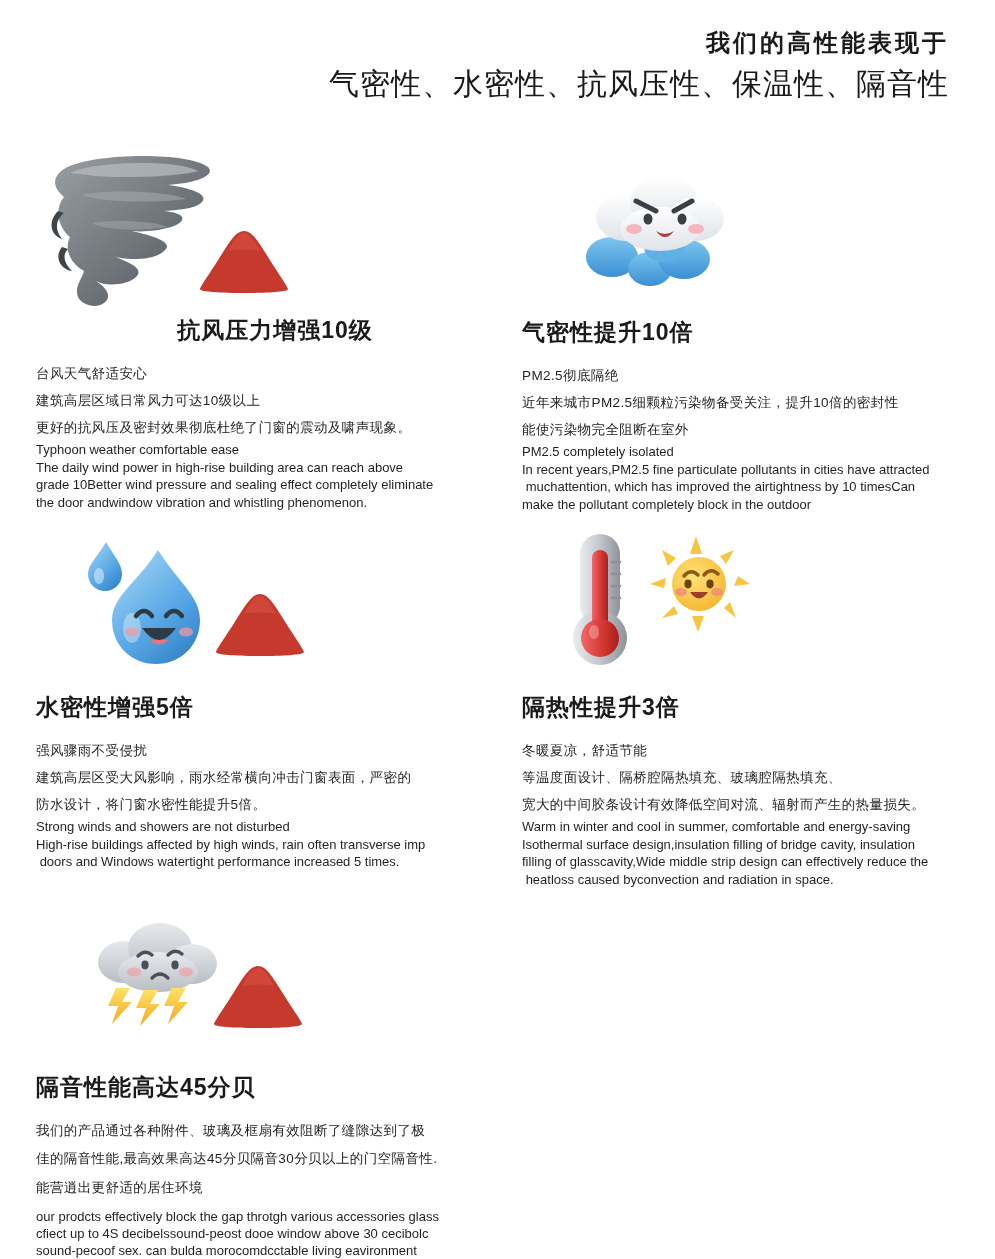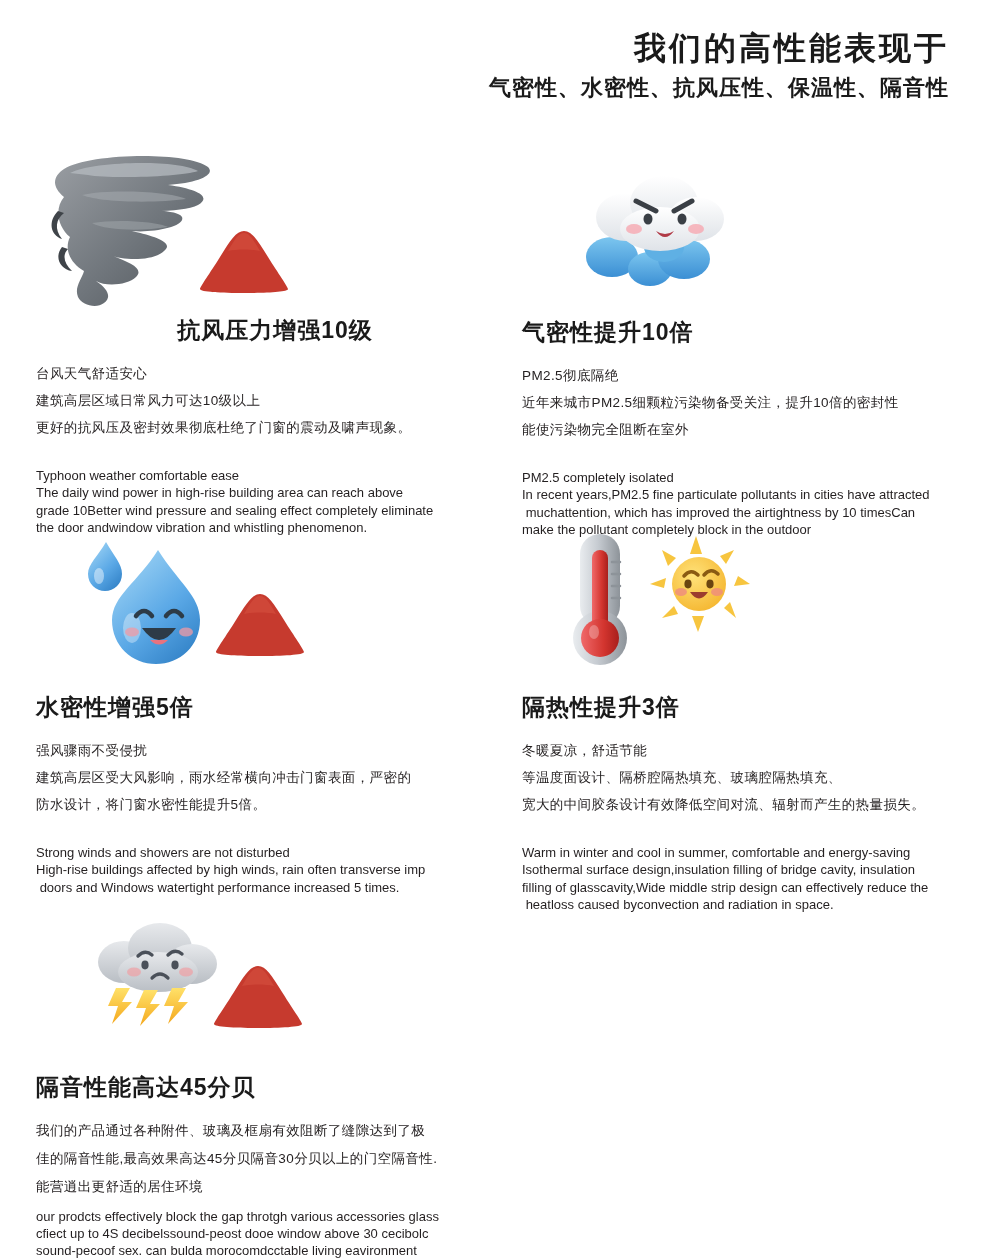--- a/index.html
+++ b/index.html
@@ -16,29 +16,29 @@
     overflow: hidden;
   }
 
   
   .header {
     padding-top: 28px;
     padding-right: 46px;
     text-align: right;
   }
   .header-title {
-    font-size: 32px;
+    font-size: 24px;
     font-weight: bold;
     letter-spacing: 3px;
     color: #1a1a1a;
     line-height: 1.25;
   }
   .header-sub {
-    font-size: 22px;
-    font-weight: bold;
+    font-size: 30px;
+    font-weight: normal;
     letter-spacing: 1px;
     color: #1a1a1a;
     margin-top: 6px;
     line-height: 1.3;
   }
 
   
   .grid {
     margin-top: 58px;
     padding: 0 30px 0 36px;
@@ -70,21 +70,21 @@
   .cn-lines {
     font-size: 13.5px;
     color: #231f20;
     line-height: 2.0;
     letter-spacing: 0.4px;
   }
   .en-lines {
     font-size: 13px;
     color: #231f20;
     line-height: 1.35;
-    margin-top: 26px;
+    margin-top: 0;
   }
   .en-lines div { white-space: pre-wrap; }
 
   
   .c1 .card-title { margin-top: 4px; text-align: center; }
   .c2 .icon-wrap { margin-left: 42px; }
   .c3 .icon-wrap { margin-left: 30px; }
   .c4 .icon-wrap { margin-left: 36px; }
   .c5 .icon-wrap { margin-left: 46px; }
 

